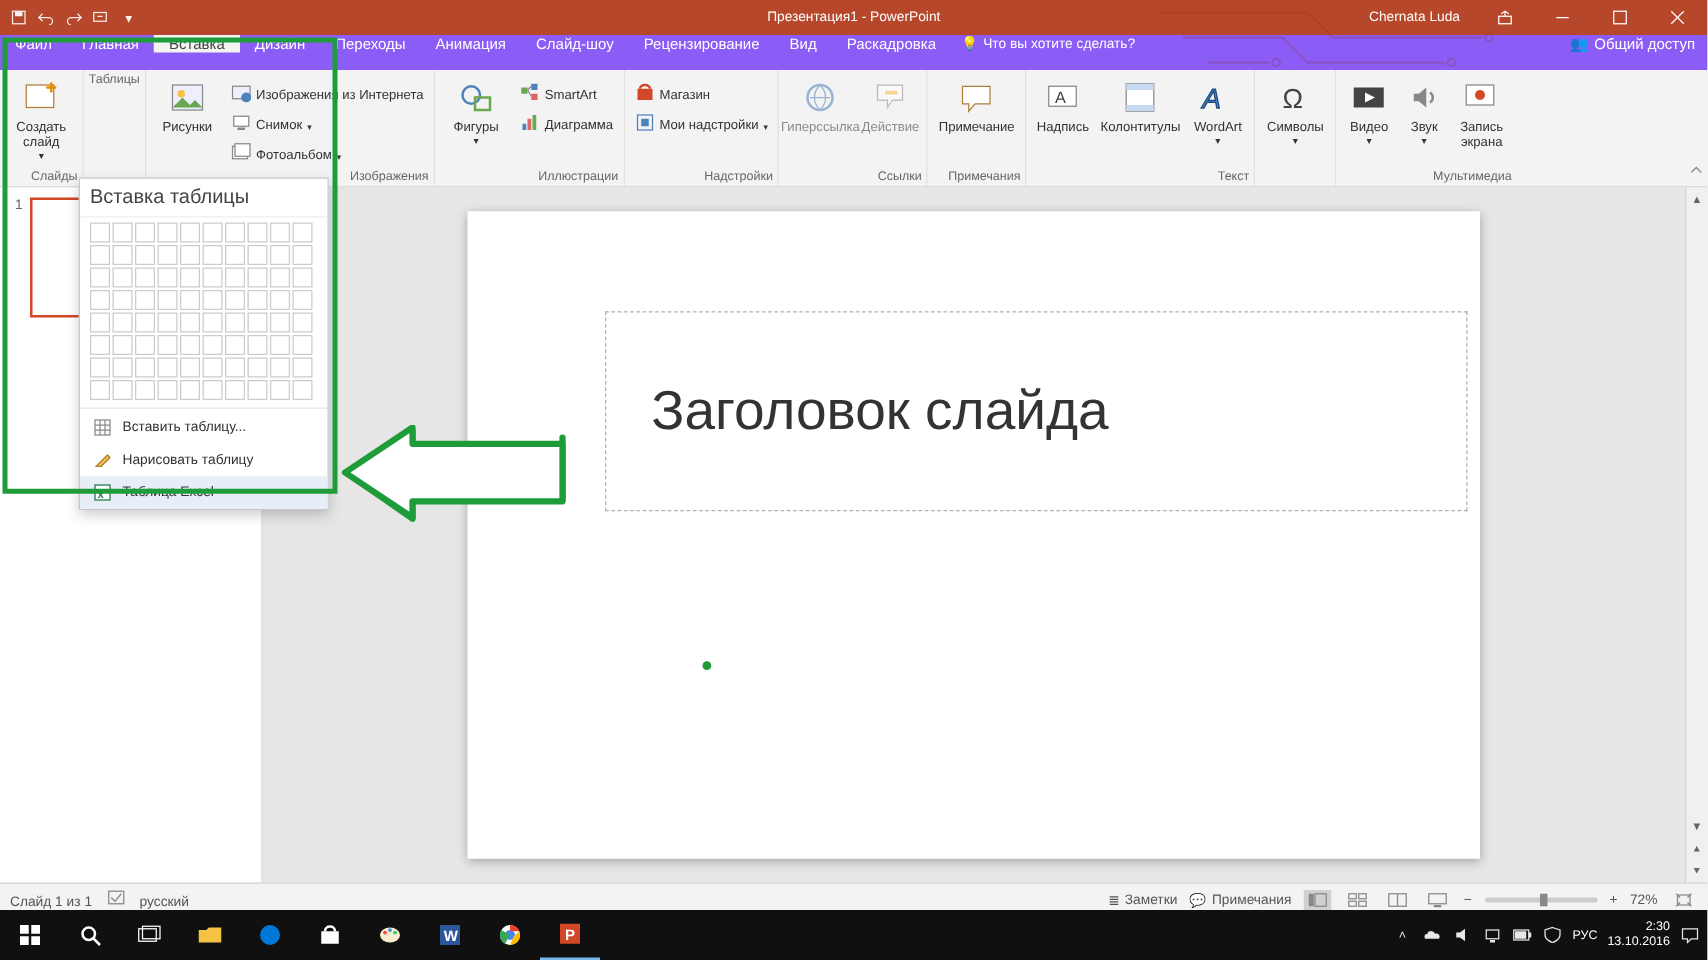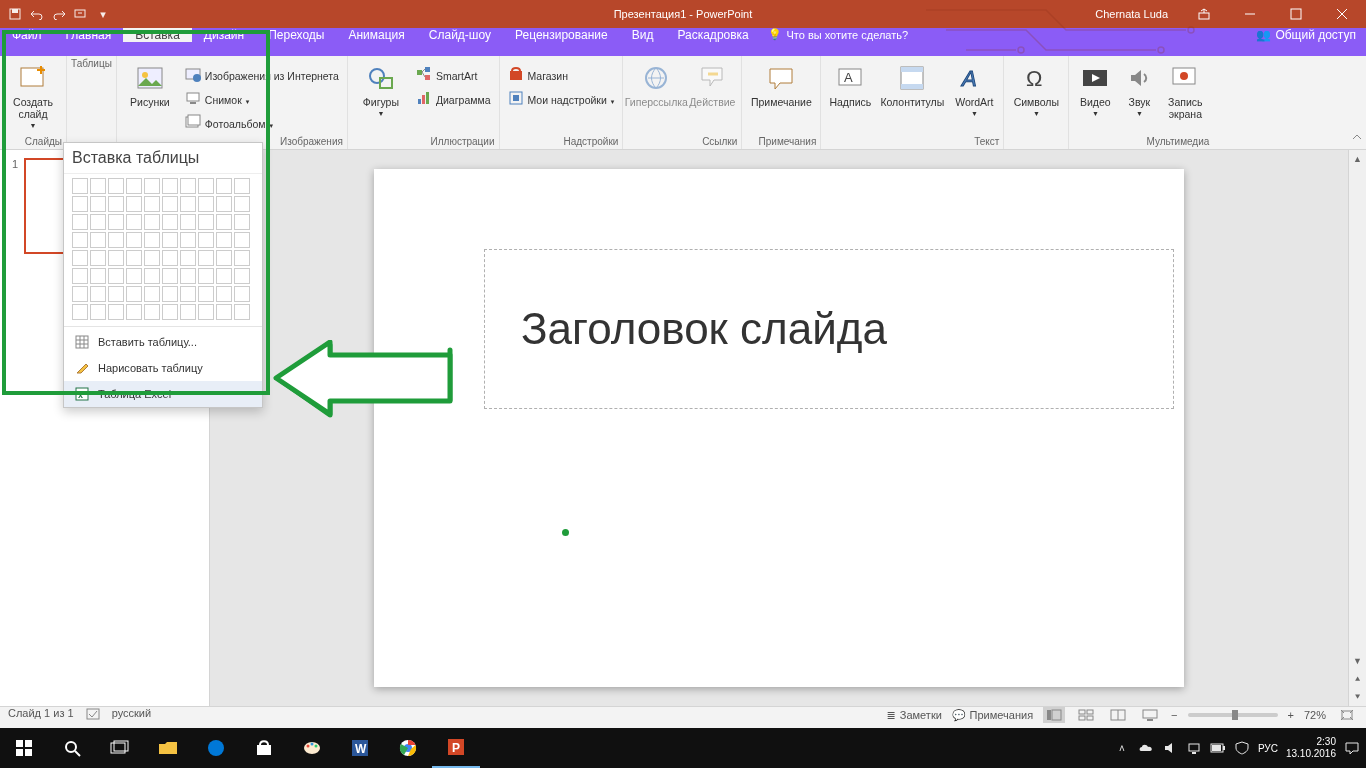--- a/index.html
+++ b/index.html
@@ -36,21 +36,21 @@
 .thumb-num { font-size: 11px; color: #666; }
 .thumb { width: 170px; height: 96px; border: 2px solid #d24726; background: #fff; }
 .canvas-area { flex: 1; display: flex; align-items: center; justify-content: center; position: relative; }
 .slide { width: 810px; height: 518px; background: #fff; box-shadow: 0 2px 8px rgba(0,0,0,.3); position: relative; }
 .title-ph { position: absolute; left: 110px; top: 80px; width: 690px; height: 160px; border: 1px dashed #b0b0b0; display: flex; align-items: center; padding-left: 36px; }
 .title-text { font-size: 44px; color: #333; font-weight: 300; }
 .green-dot { position: absolute; left: 188px; top: 360px; width: 7px; height: 7px; background: #1f9c3a; border-radius: 50%; }
 .right-scroll { width: 18px; background: #f0f0f0; border-left: 1px solid #d4d4d4; position: relative; }
 .scroll-arrow-btn { position: absolute; left: 0; right: 0; height: 18px; display: flex; align-items:center; justify-content:center; font-size:9px; color:#666; }
 
-.statusbar { position: absolute; left: 0; right: 0; bottom: 40px; height: 22px; background: #f3f3f3; border-top: 1px solid #d4d4d4; display: flex; align-items: flex-start; font-size: 11px; color: #555; padding: 0 8px; gap: 12px; }
+.statusbar { position: absolute; left: 0; right: 0; bottom: 40px; height: 22px; background: #f3f3f3; border-top: 1px solid #d4d4d4; display: flex; align-items: flex-end; font-size: 11px; color: #555; padding: 0 8px; gap: 12px; }
 .status-right { margin-left: auto; display: flex; align-items: center; gap: 10px; }
 .view-btn { width: 22px; height: 16px; display: flex; align-items: center; justify-content: center; }
 .zoom-slider { width: 90px; height: 4px; background: #ccc; position: relative; border-radius: 2px; }
 .zoom-thumb { position: absolute; left: 44px; top: -3px; width: 6px; height: 10px; background: #888; }
 
 .taskbar { position: absolute; left: 0; right: 0; bottom: 0; height: 40px; background: #101010; display: flex; align-items: center; }
 .task-btn { width: 48px; height: 40px; display: flex; align-items: center; justify-content: center; }
 .tray { margin-left: auto; display: flex; align-items: center; gap: 8px; padding-right: 6px; color: #fff; font-size: 10px; }
 .tray-icon { width: 16px; height: 16px; display: flex; align-items: center; justify-content: center; opacity: .9; }
 .clock { text-align: right; line-height: 12px; font-size: 10px; }

